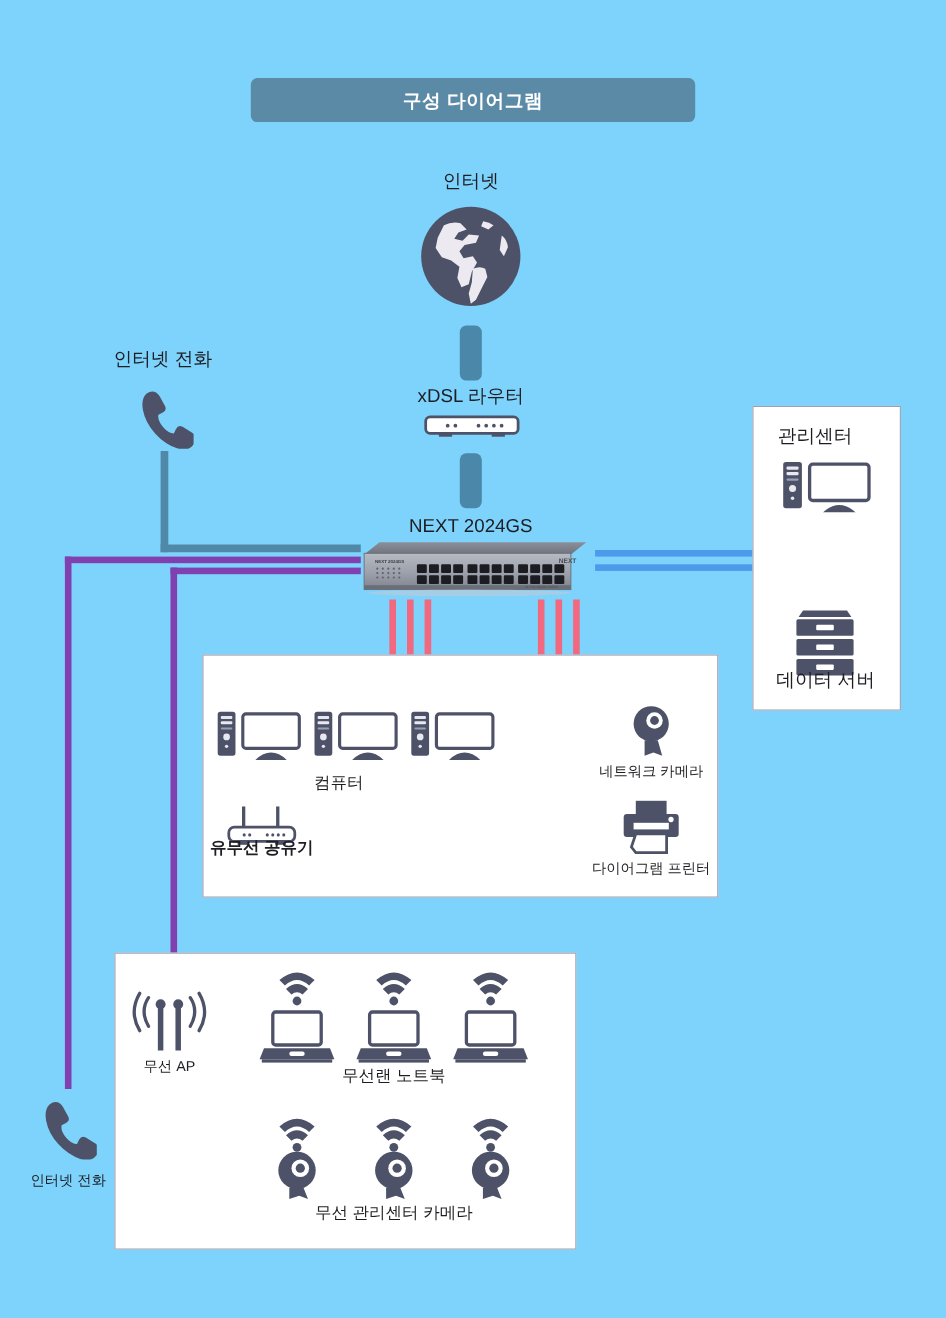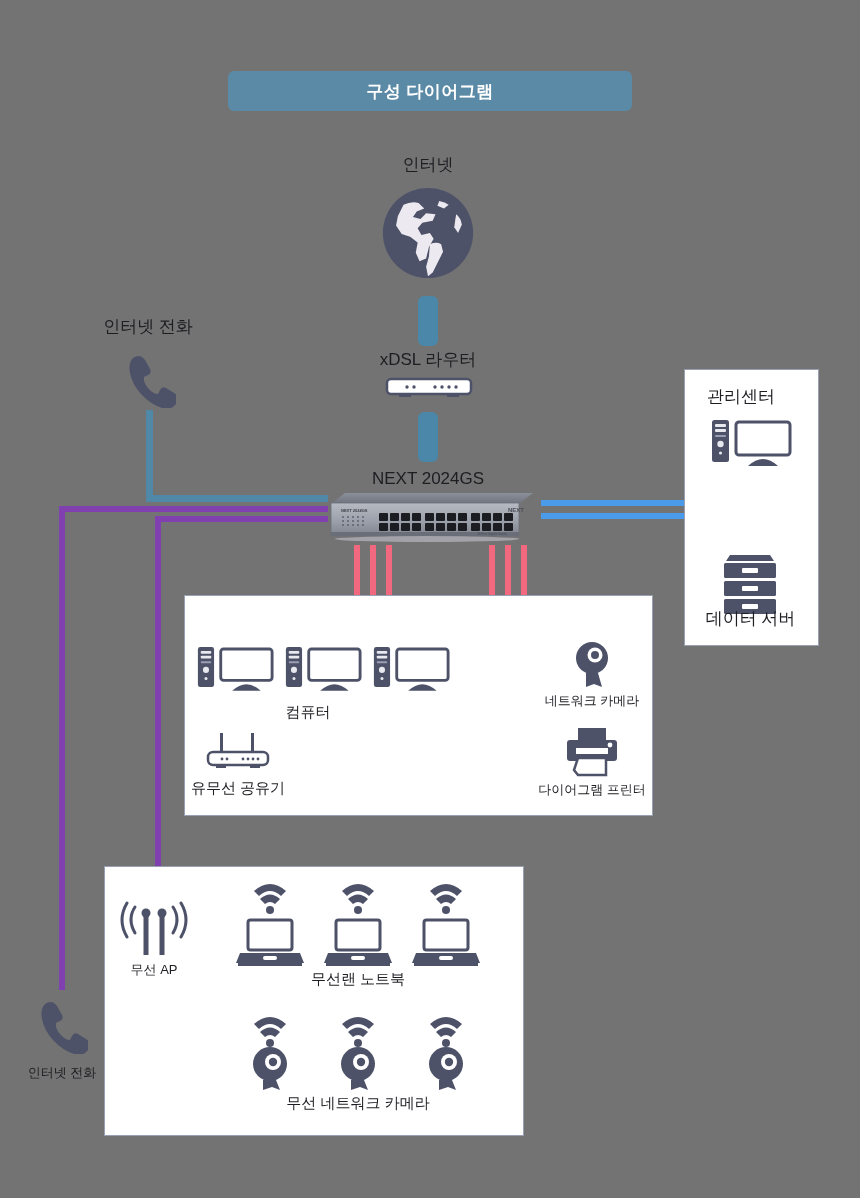--- a/index.html
+++ b/index.html
@@ -7,21 +7,21 @@
     padding: 0;
     background: #ebeaf1;
   }
   body {
     font-family: "Liberation Sans", "DejaVu Sans", sans-serif;
   }
   #stage {
     position: relative;
     width: 860px;
     height: 1198px;
-    background: #737373;
+    background: #7dd3fc;
     overflow: hidden;
   }
   .abs { position: absolute; }
 
   
   #title-banner {
     left: 228px; top: 71px;
     width: 404px; height: 40px;
     background: #5b8aa6;
     border-radius: 6px;
@@ -297,21 +297,21 @@
       <circle cx="17" cy="26" r="1.4" fill="#4d5268"></circle>
         <circle cx="22" cy="26" r="1.4" fill="#4d5268"></circle>
       <circle cx="38" cy="26" r="1.4" fill="#4d5268"></circle>
         <circle cx="43" cy="26" r="1.4" fill="#4d5268"></circle>
       <circle cx="48" cy="26" r="1.4" fill="#4d5268"></circle>
         <circle cx="53" cy="26" r="1.4" fill="#4d5268"></circle>
       <rect x="11" y="32" width="10" height="3" fill="#4d5268"></rect>
       <rect x="45" y="32" width="10" height="3" fill="#4d5268"></rect>
     </svg>
   </div>
-  <div class="abs label" style="left:188px; top:780px; width:100px;">유무선 공유기</div>
+  <div class="abs label" style="left:188px; top:763px; width:100px;font-weight:bold;">유무선 공유기</div>
 
   <div class="abs" style="left:570px; top:641px; width:44px; height:48px;">
     <svg class="icon" width="44" height="48" viewBox="0 0 44 48">
       <circle cx="22" cy="17" r="16" fill="#4d5268"></circle>
       <circle cx="25" cy="14" r="7.5" fill="#ffffff"></circle>
       <circle cx="25" cy="14" r="4" fill="#4d5268"></circle>
       <path d="M16 32 l12 0 l4 14 l-8 -3 l-8 3z" fill="#4d5268"></path>
     </svg>
   </div>
   <div class="abs label small" style="left:532px; top:694px; width:120px;">네트워크 카메라</div>
@@ -416,15 +416,15 @@
         <path d="M14 12 q16 -14 32 0 l-5 5 q-11 -10 -22 0z"></path>
         <path d="M20 20 q10 -9 20 0 l-5 5 q-5 -4 -10 0z"></path>
         <circle cx="30" cy="31" r="4"></circle>
       </g>
       <circle cx="30" cy="52" r="17" fill="#4d5268"></circle>
       <circle cx="33" cy="50" r="8" fill="#ffffff"></circle>
       <circle cx="33" cy="50" r="4.2" fill="#4d5268"></circle>
       <path d="M23 68 l13 0 l4 10 l-8 -3 l-9 3z" fill="#4d5268"></path>
     </svg>
   </div>
-  <div class="abs label" style="left:278px; top:1095px; width:160px;">무선 네트워크 카메라</div>
+  <div class="abs label" style="left:278px; top:1095px; width:160px;">무선 관리센터 카메라</div>
 
 </div>
 
 </body></html>

